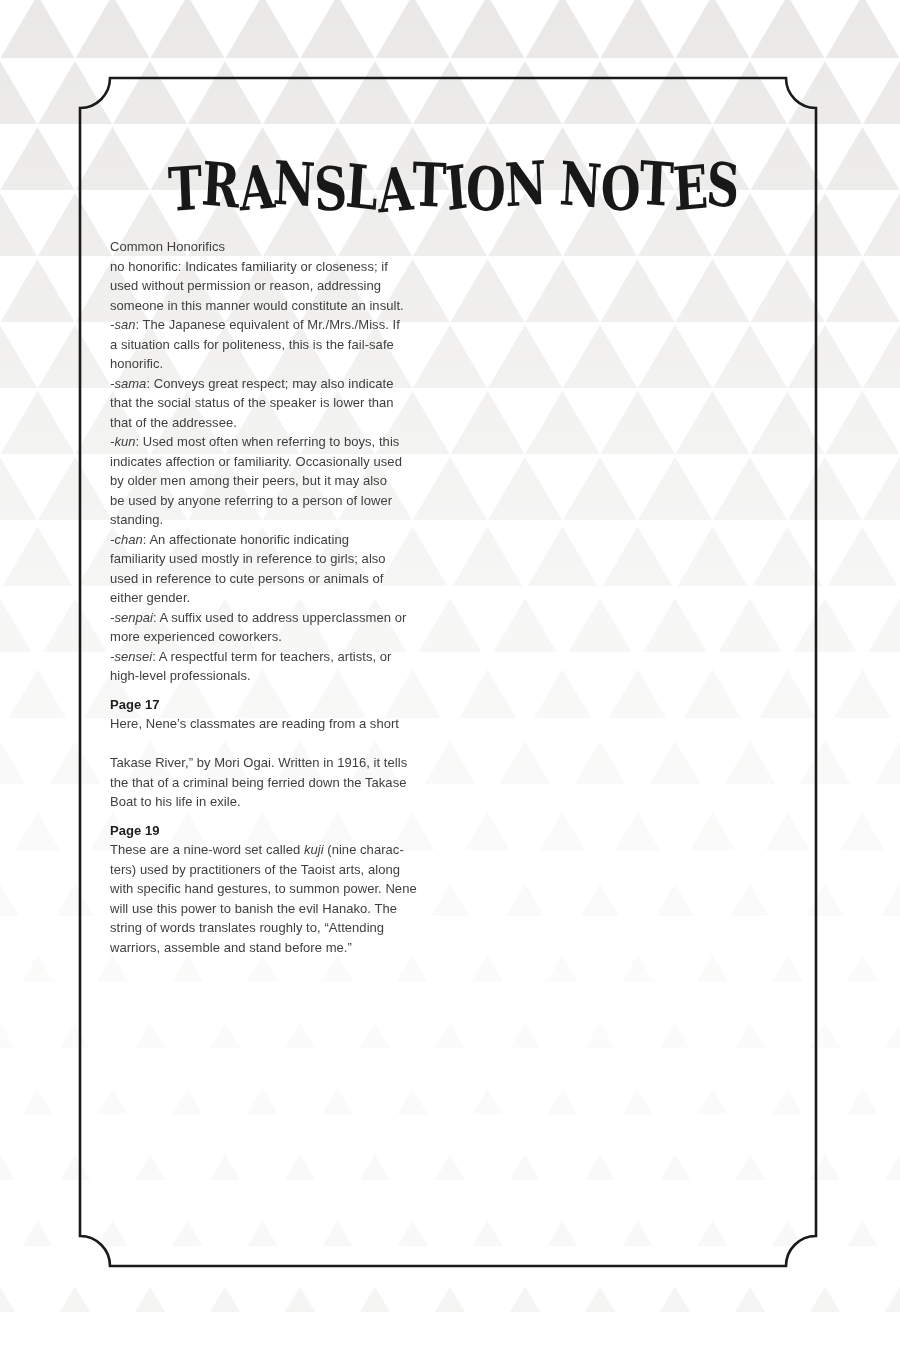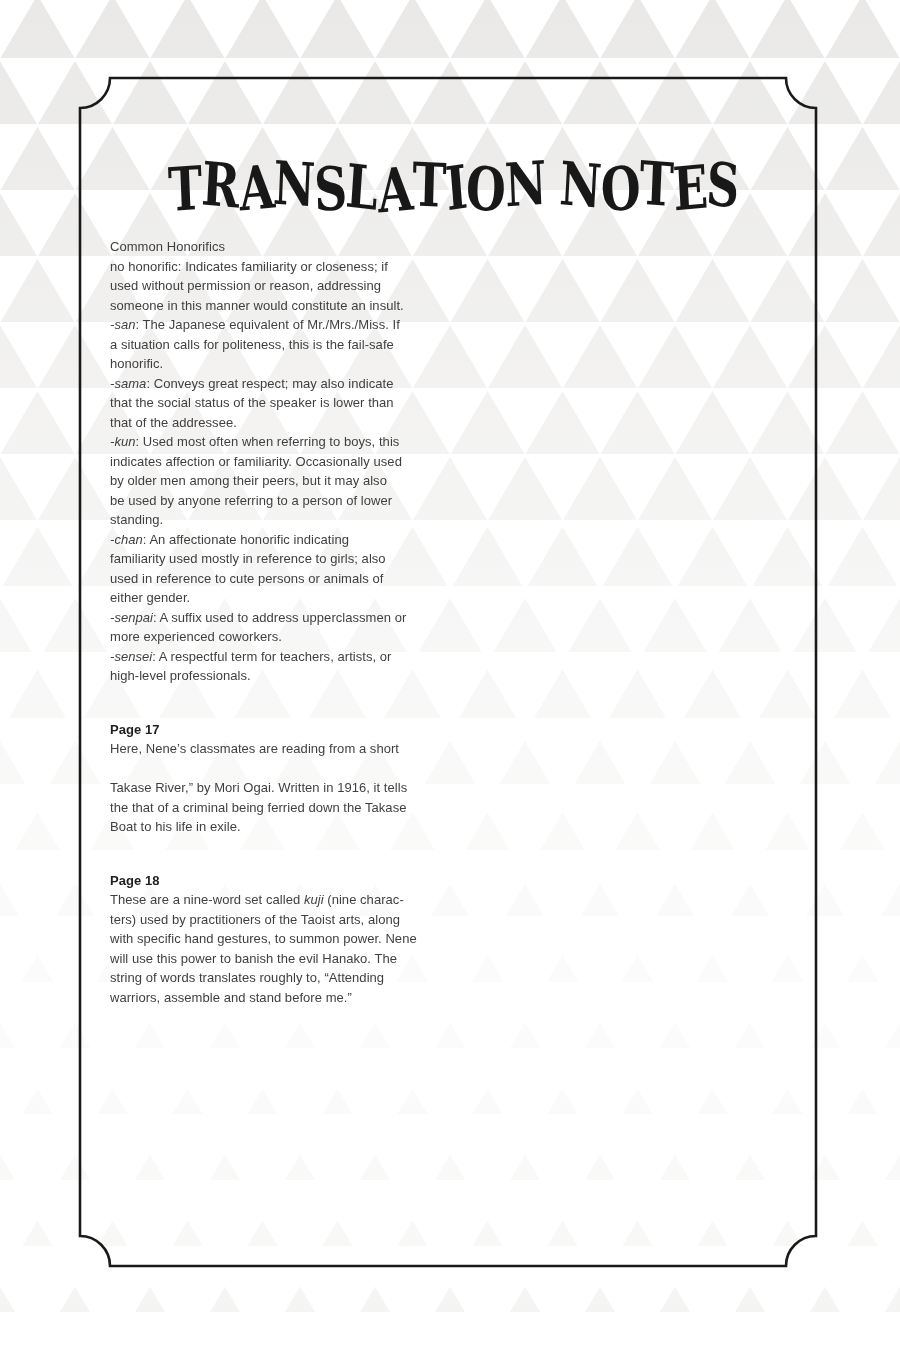--- a/index.html
+++ b/index.html
@@ -32,21 +32,21 @@
     transform:scaleX(0.76); transform-origin:center top;
     letter-spacing:-1px;
   }
   .title .tl { display:inline-block; }
   .content {
     position:absolute; left:110px; top:237px; width:380px;
     font-size:13px; line-height:19.5px; color:#3f3f3f;
     letter-spacing:0.05px;
   }
   .sec { margin:0; }
-  .sec + .sec { margin-top:34px; }
+  .sec + .sec { margin-top:9px; }
   .sec-heading { font-weight:bold; color:#1e1e1e; }
   .sec-body { white-space:nowrap; }
   .sec-body i { }
 </style>
 </head>
 <body>
 
 <svg id="bg-svg" class="layer" width="900" height="1350" viewBox="0 0 900 1350" xmlns="http://www.w3.org/2000/svg">
     <polygon points="-74.5,58 -0.5,58 -37.5,-4.9" fill="#e7e6e4"></polygon>
     <polygon points="0.5,58 74.5,58 37.5,-4.9" fill="#e7e6e4"></polygon>
@@ -390,16 +390,16 @@
 
 <div class="content">
     <section class="sec">
       <div class="sec-body"><span>Common Honorifics</span><br><span>no honorific: Indicates familiarity or closeness; if</span><br><span>used without permission or reason, addressing</span><br><span>someone in this manner would constitute an insult.</span><br><i>-san</i><span>: The Japanese equivalent of Mr./Mrs./Miss. If</span><br><span>a situation calls for politeness, this is the fail-safe</span><br><span>honorific.</span><br><i>-sama</i><span>: Conveys great respect; may also indicate</span><br><span>that the social status of the speaker is lower than</span><br><span>that of the addressee.</span><br><i>-kun</i><span>: Used most often when referring to boys, this</span><br><span>indicates affection or familiarity. Occasionally used</span><br><span>by older men among their peers, but it may also</span><br><span>be used by anyone referring to a person of lower</span><br><span>standing.</span><br><i>-chan</i><span>: An affectionate honorific indicating</span><br><span>familiarity used mostly in reference to girls; also</span><br><span>used in reference to cute persons or animals of</span><br><span>either gender.</span><br><i>-senpai</i><span>: A suffix used to address upperclassmen or</span><br><span>more experienced coworkers.</span><br><i>-sensei</i><span>: A respectful term for teachers, artists, or</span><br><span>high-level professionals.</span></div>
     </section>
     <section class="sec">
       <div class="sec-heading">Page 17</div>
       <div class="sec-body"><span>Here, Nene’s classmates are reading from a short</span><br><br><span>Takase River,” by Mori Ogai. Written in 1916, it tells</span><br><span>the that of a criminal being ferried down the Takase</span><br><span>Boat to his life in exile.</span></div>
     </section>
     <section class="sec">
-      <div class="sec-heading">Page 18</div>
+      <div class="sec-heading">Page 19</div>
       <div class="sec-body"><span>These are a nine-word set called </span><i>kuji</i><span> (nine charac-</span><br><span>ters) used by practitioners of the Taoist arts, along</span><br><span>with specific hand gestures, to summon power. Nene</span><br><span>will use this power to banish the evil Hanako. The</span><br><span>string of words translates roughly to, “Attending</span><br><span>warriors, assemble and stand before me.”</span></div>
     </section>
   </div>
 
 </body></html>

